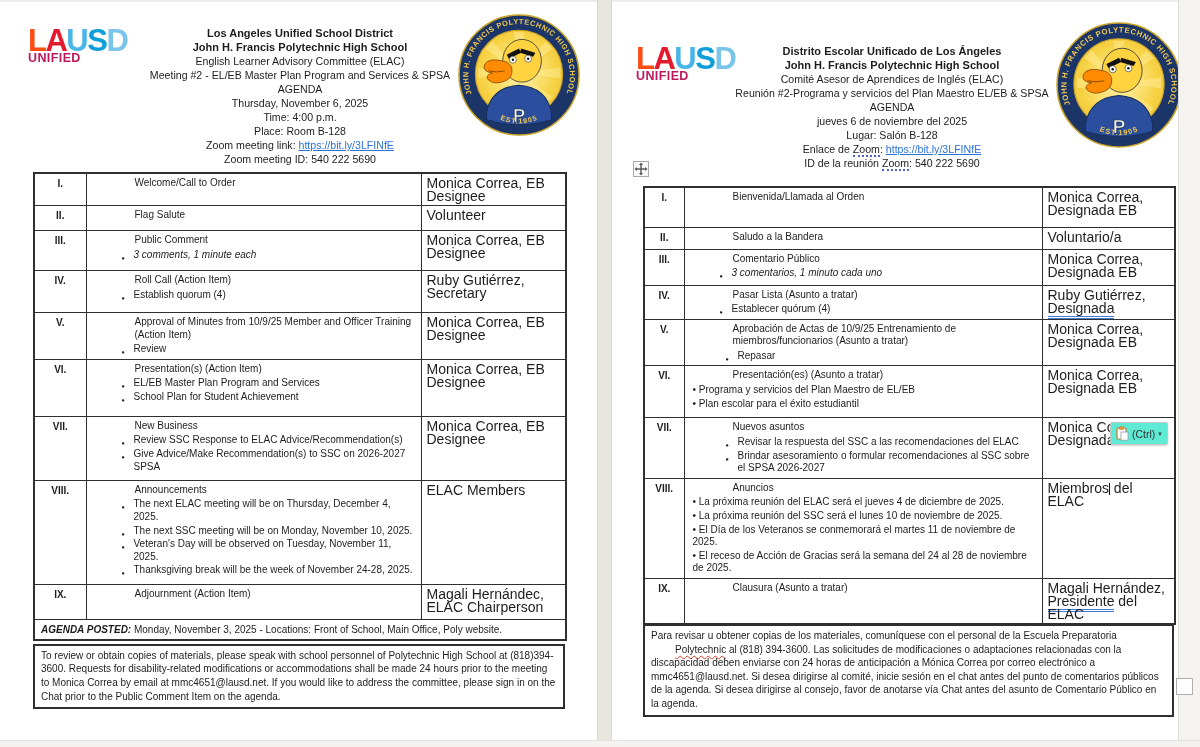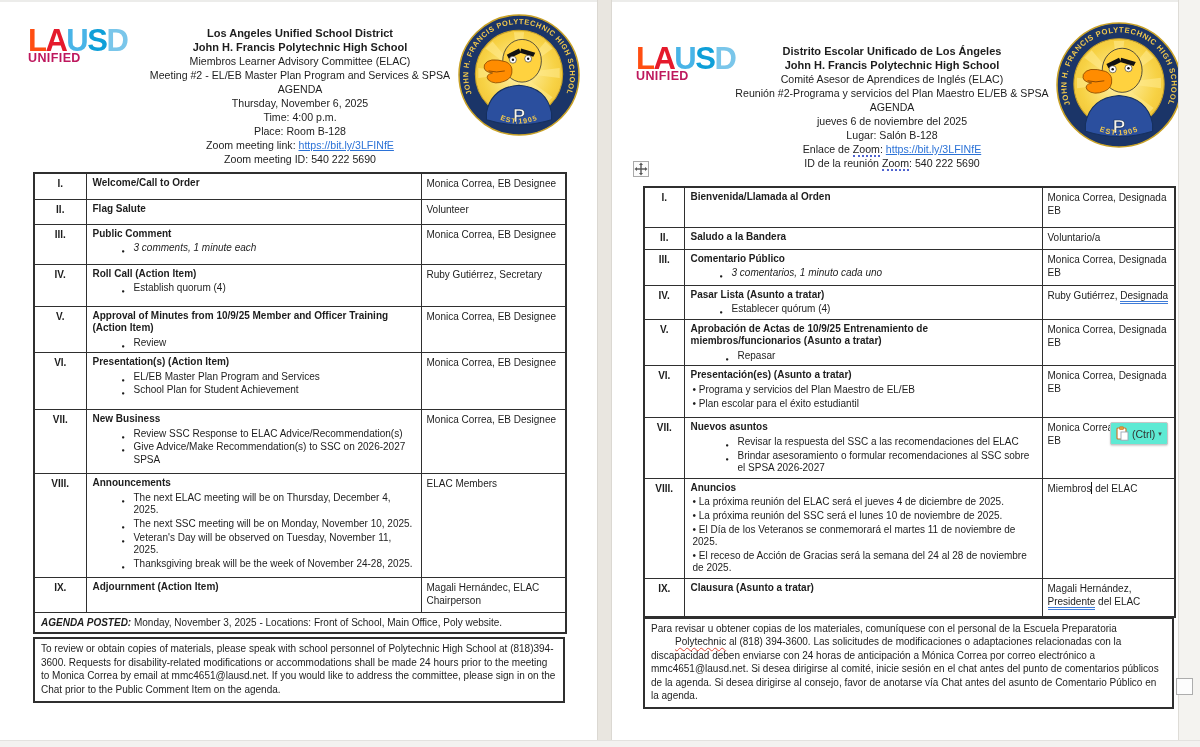--- a/index.html
+++ b/index.html
@@ -39,22 +39,22 @@
 
   
   .content{position:absolute;}
   .pl-content{left:33px;top:170px;width:532px;}
   .pr-content{left:31px;top:184px;width:531px;}
   table.agenda{border-collapse:collapse;table-layout:fixed;width:100%;
     border:2px solid #2F2F2F;font-size:10px;line-height:12.6px;}
   table.agenda td{border:1px solid #2F2F2F;vertical-align:top;}
   td.num{text-align:center;font-weight:bold;padding-top:4px;}
   td.item{padding:3px 6px 2px 6px;}
-  td.who{padding:3px 5px 2px 5px;font-size:10px;line-height:13px;}
-  .ttl{font-weight:bold;}
+  td.who{padding:3px 5px 2px 5px;font-size:14px;line-height:13px;}
+  .ttl{font-weight:normal;margin-left:42px;}
   ul.b{margin:2px 0 0 0;padding:0;list-style:none;}
   ul.b.ind{padding-left:28px;}
   ul.b.ind2{padding-left:34px;}
   ul.b.ind li,ul.b.ind2 li{position:relative;padding-left:13px;margin-bottom:1px;}
   ul.b.ind li::before,ul.b.ind2 li::before{content:"●";position:absolute;left:1px;top:3px;font-size:5.5px;}
   ul.b.fl{padding-left:2px;}
   ul.b.fl li{padding-left:0;margin-bottom:1px;}
   ul.b.fl li::before{content:"• ";}
   .it{font-style:italic;}
   .colspan-row td{padding:3px 6px;font-size:10px;line-height:13px;}
@@ -120,21 +120,21 @@
       <circle cx="69" cy="44" r="1.2" fill="#111"></circle>
     <path d="M47 47 Q30 42 26 50 Q24 57 34 58 Q26 60 30 65 Q36 70 46 66 Q54 63 53 54 Q52 49 47 47 Z" fill="#FF8C00" stroke="#8a4a00" stroke-width="0.8"></path>
     <path d="M30 56 Q38 58 46 56" fill="none" stroke="#7a3c00" stroke-width="0.8"></path>
     <text font-size="7.3" font-weight="bold" fill="#F2C94C" letter-spacing="0.6"><textPath href="#ringL" startOffset="50%" text-anchor="middle">JOHN H. FRANCIS POLYTECHNIC HIGH SCHOOL</textPath></text>
     <text font-size="7" font-weight="bold" fill="#F2C94C" letter-spacing="1"><textPath href="#estL" startOffset="50%" text-anchor="middle">EST.1905</textPath></text>
   </svg>
 
   <div class="hdr pl-hdr">
     <div class="b">Los Angeles Unified School District</div>
     <div class="b">John H. Francis Polytechnic High School</div>
-    <div>Miembros Learner Advisory Committee (ELAC)</div>
+    <div>English Learner Advisory Committee (ELAC)</div>
     <div>Meeting #2 - EL/EB Master Plan Program and Services &amp; SPSA</div>
     <div>AGENDA</div>
     <div>Thursday, November 6, 2025</div>
     <div>Time: 4:00 p.m.</div>
     <div>Place: Room B-128</div>
     <div><span>Zoom meeting link: </span><a class="lnk" href="#">https://bit.ly/3LFINfE</a></div>
     <div>Zoom meeting ID: 540 222 5690</div>
   </div>
 
   <div class="content pl-content">

